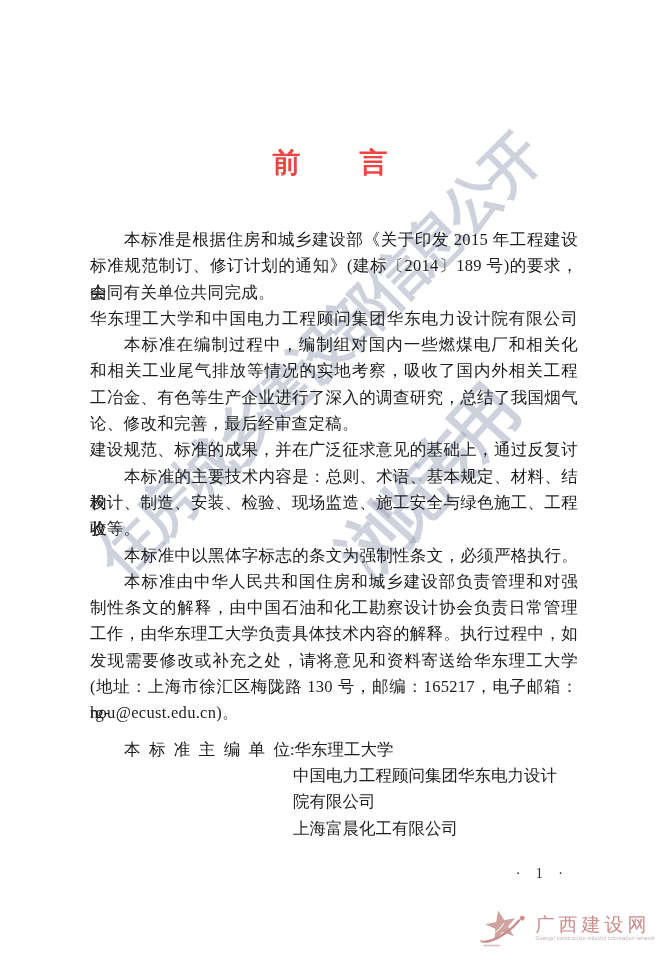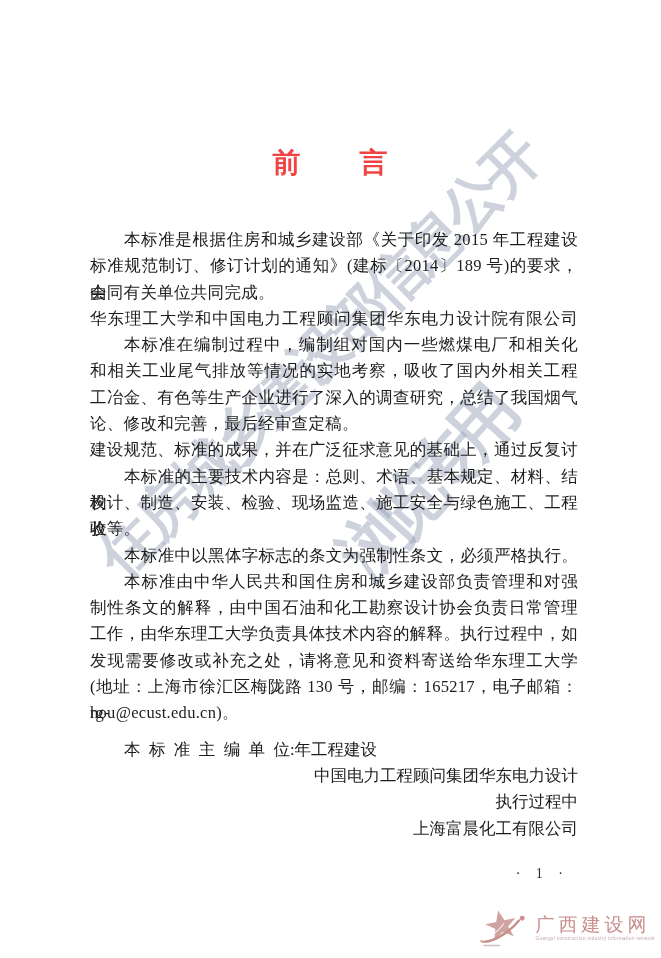--- a/index.html
+++ b/index.html
@@ -37,21 +37,21 @@
   .line.nf{text-align-last:left;}
   .line.ind{text-indent:34px;}
   
   .editors{margin-top:10px;}
   .ed-row{height:26.3px;line-height:26.3px;padding-left:34px;}
   .ed-label{
     display:inline-block;width:166px;
     text-align:justify;text-align-last:justify;
     vertical-align:bottom;
   }
-  .ed-cont{height:26.3px;line-height:26.3px;padding-left:203px;text-align:right;}
+  .ed-cont{height:26.3px;line-height:26.3px;padding-left:203px;}
   
   .wm{
     position:absolute;
     font-family:"Liberation Sans","DejaVu Sans",sans-serif;
     color:rgba(150,161,183,0.48);
     white-space:nowrap;
     z-index:1;
     transform-origin:left center;
     pointer-events:none;
     font-weight:bold;
@@ -122,24 +122,24 @@
     <div class="line ind">本标准中以黑体字标志的条文为强制性条文，必须严格执行。</div>
     <div class="line ind">本标准由中华人民共和国住房和城乡建设部负责管理和对强</div>
     <div class="line">制性条文的解释，由中国石油和化工勘察设计协会负责日常管理</div>
     <div class="line">工作，由华东理工大学负责具体技术内容的解释。执行过程中，如</div>
     <div class="line">发现需要修改或补充之处，请将意见和资料寄送给华东理工大学</div>
     <div class="line">(地址：上海市徐汇区梅陇路 130 号，邮编：165217，电子邮箱：rg-</div>
     <div class="line nf">hou@ecust.edu.cn)。</div>
 
     <div class="editors">
       <div class="ed-row">
-        <span class="ed-label">本标准主编单位</span><span>:</span><span>年工程建设</span>
+        <span class="ed-label">本标准主编单位</span><span>:</span><span>华东理工大学</span>
       </div>
       <div class="ed-cont">中国电力工程顾问集团华东电力设计</div>
-      <div class="ed-cont">执行过程中</div>
+      <div class="ed-cont">院有限公司</div>
       <div class="ed-cont">上海富晨化工有限公司</div>
     </div>
   </div>
 
   <div class="page-num">· 1 ·</div>
 
   <div class="site-logo">
     <span class="logo-star">
       <svg viewBox="0 0 60 46" width="56" height="44" xmlns="http://www.w3.org/2000/svg">
 

